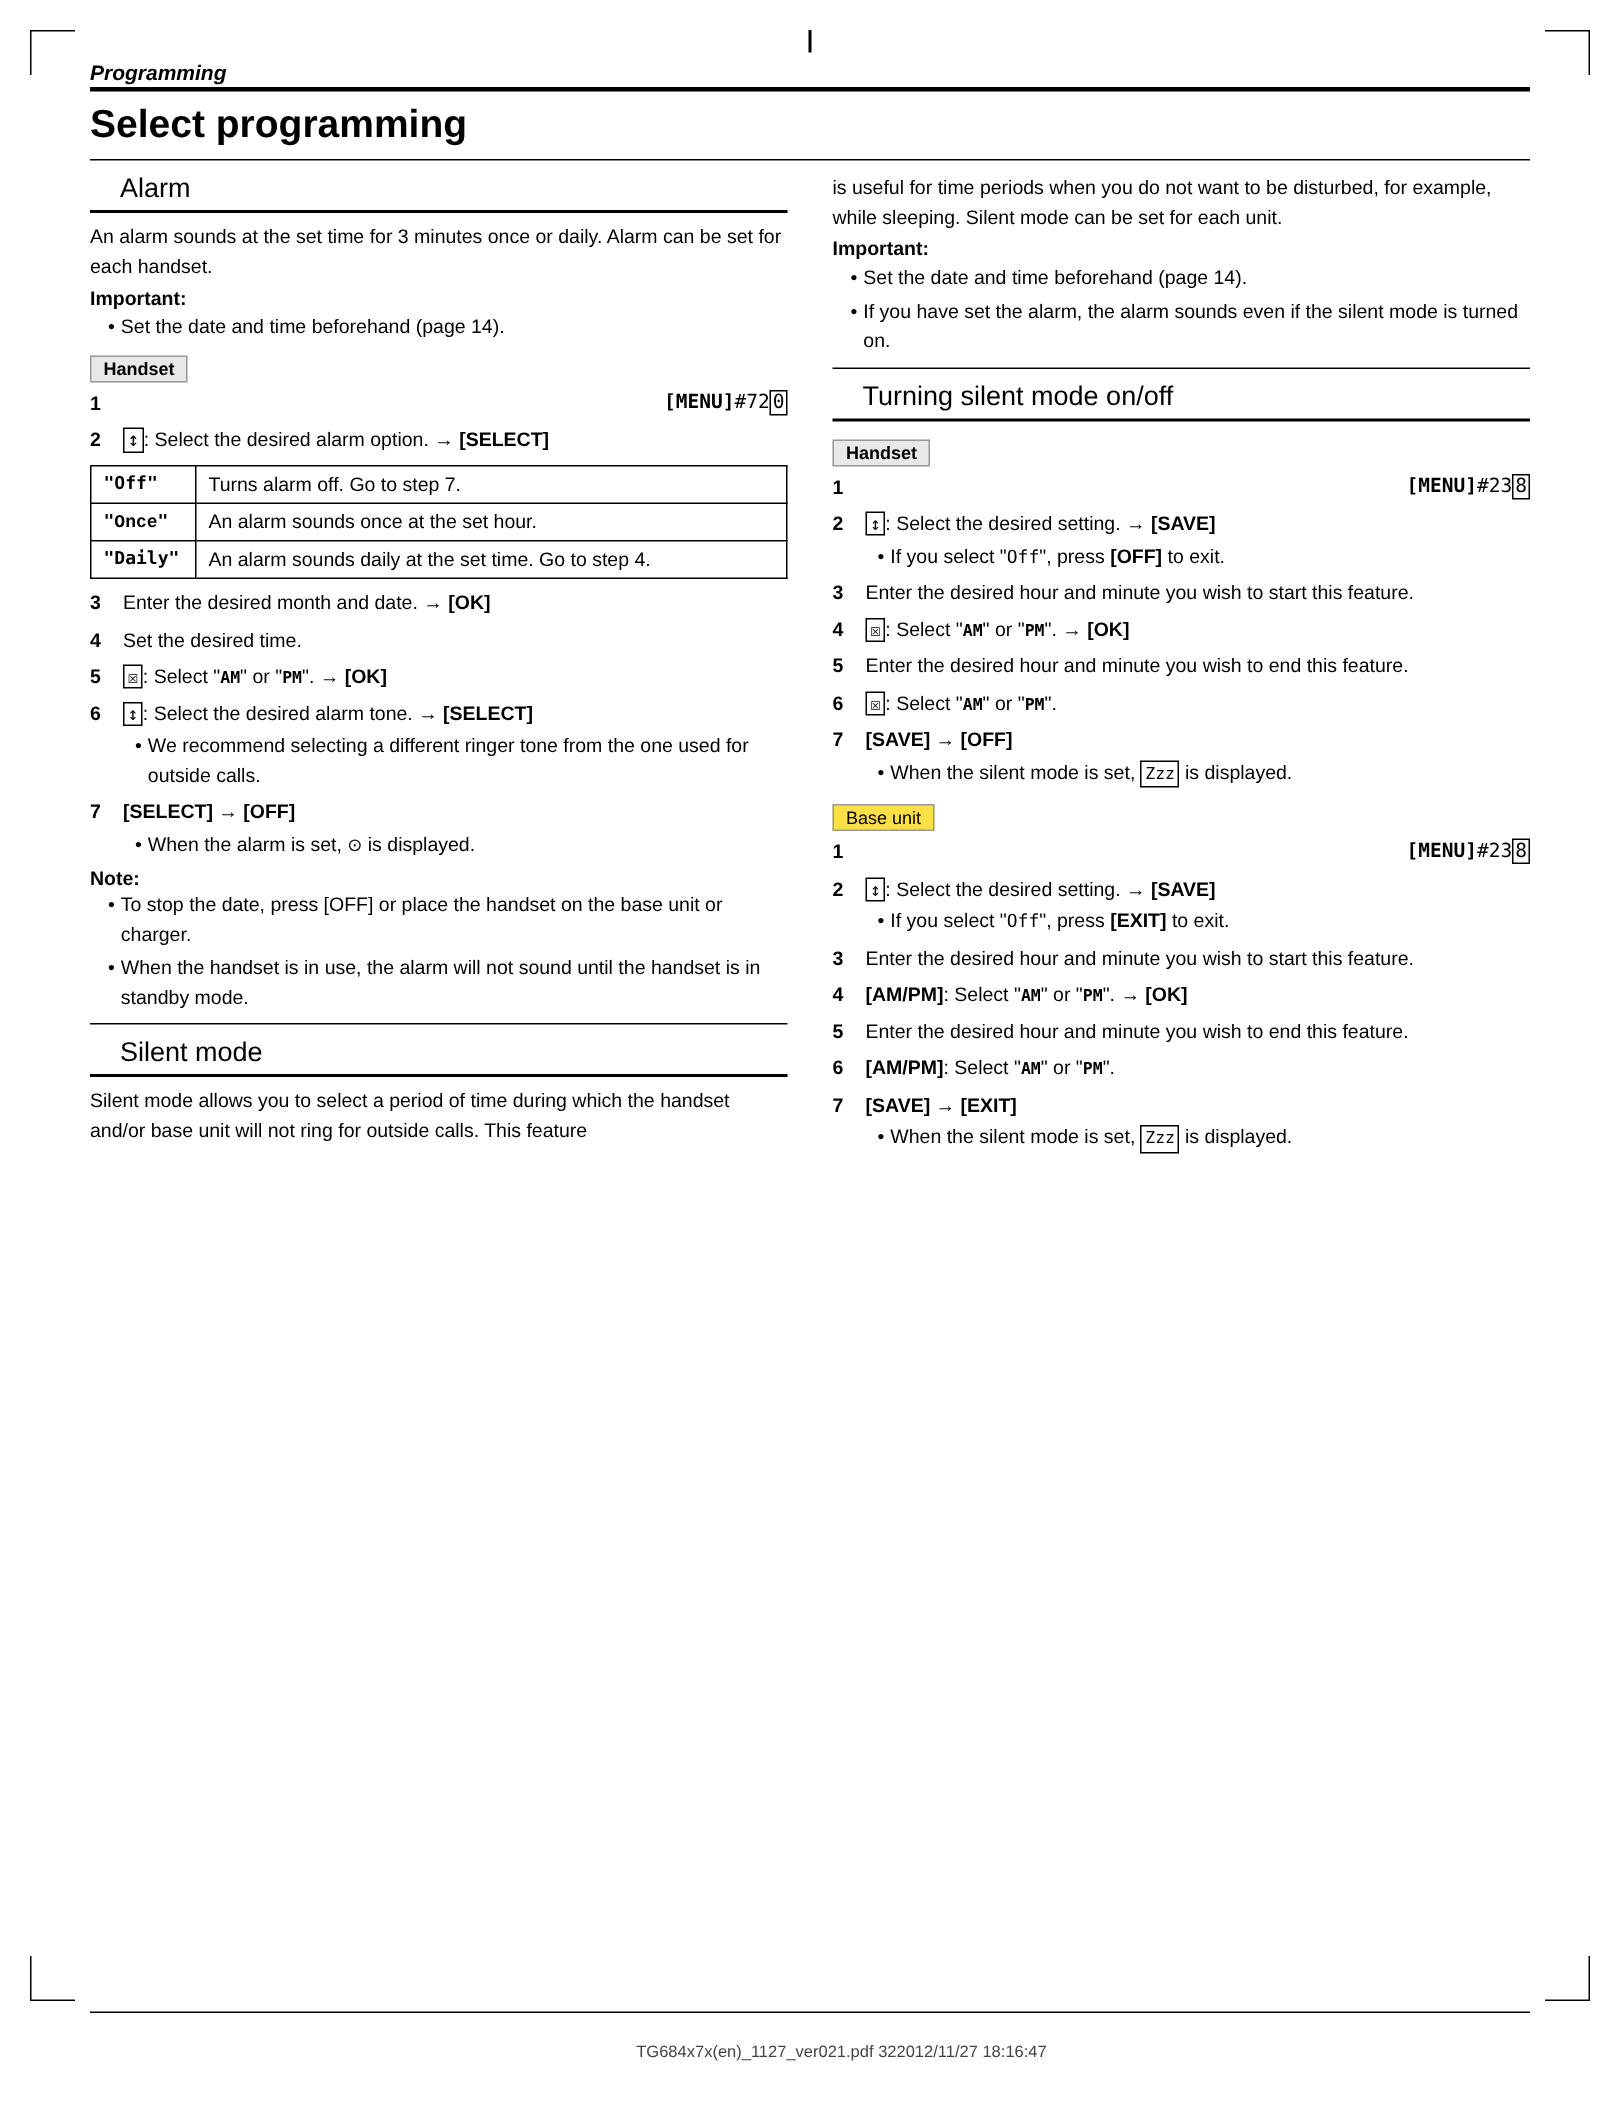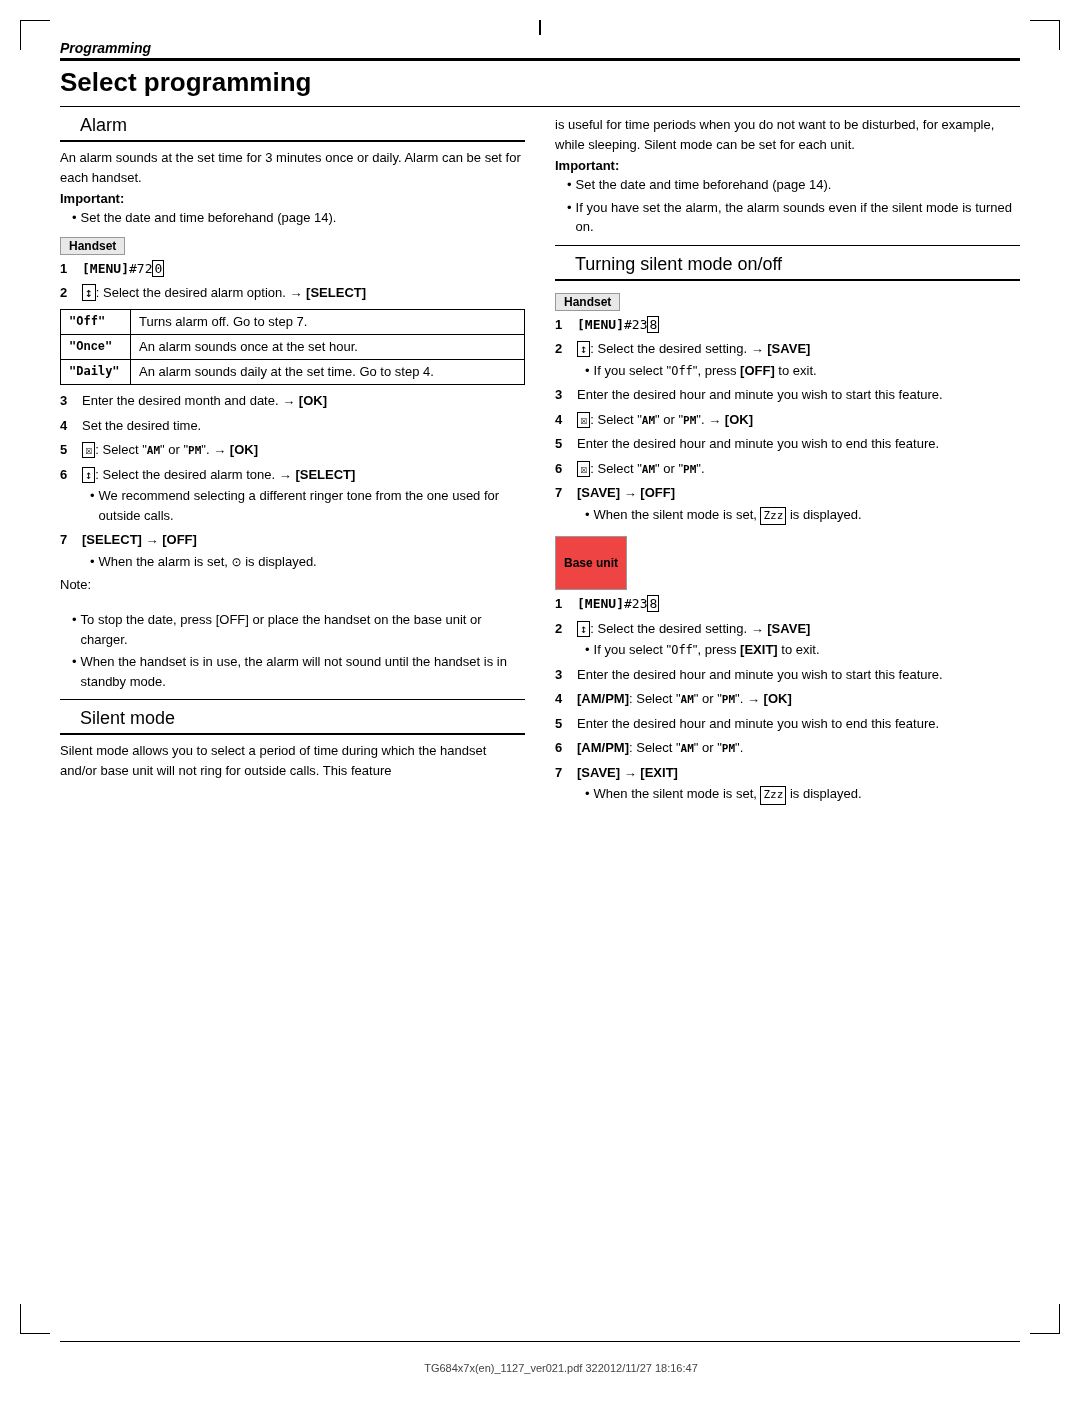--- a/index.html
+++ b/index.html
@@ -132,24 +132,24 @@
       background: #e8e8e8;
       font-size: 12px;
       font-weight: bold;
       padding: 1px 8px;
       margin: 6px 0 4px 0;
     }
 
     .base-unit-badge {
       display: inline-block;
       border: 1px solid #999;
-      background: #ef4444;
+      background: #fde047;
       font-size: 12px;
-      font-weight: bold;
-      padding: 19px 8px;
+      font-weight: normal;
+      padding: 1px 8px;
       margin: 6px 0 4px 0;
     }
 
     .step-list {
       list-style: none;
       padding: 0;
       margin: 0;
     }
 
     .step-item {
@@ -183,20 +183,21 @@
     }
 
     .step-content .bullet-sub::before {
       content: "•";
       flex-shrink: 0;
     }
 
     .menu-code {
       font-family: monospace;
       font-size: 13px;
+      text-align: right;
     }
 
     .key-bracket {
       font-weight: bold;
       font-size: 13px;
     }
 
     
     .alarm-table {
       width: 100%;
@@ -214,24 +215,24 @@
 
     .alarm-table td:first-child {
       font-family: monospace;
       font-size: 12px;
       font-weight: bold;
       white-space: nowrap;
       width: 70px;
     }
 
     .note-label {
-      font-weight: normal;
+      font-weight: bold;
       font-size: 13px;
       margin-top: 6px;
-      margin-bottom: 18px;
+      margin-bottom: 0;
     }
 
     
     .footer {
       position: absolute;
       bottom: 30px;
       left: 60px;
       right: 60px;
     }
 

